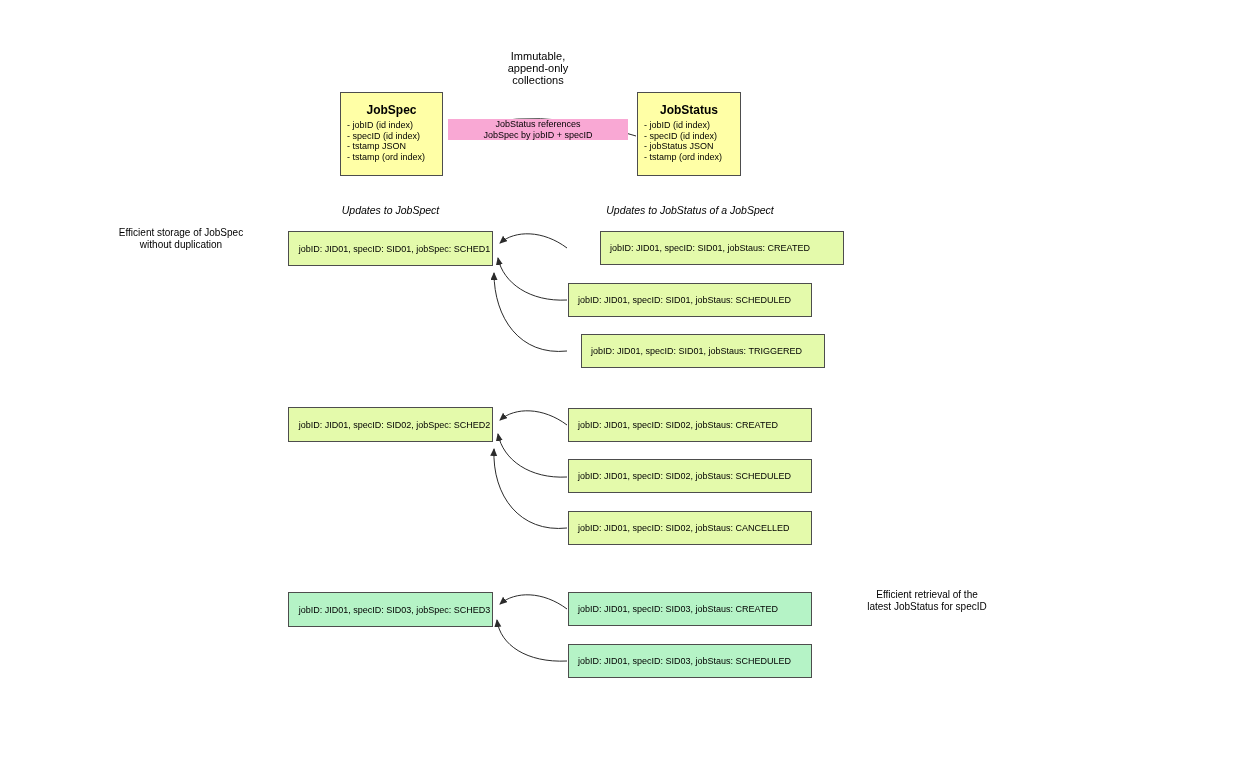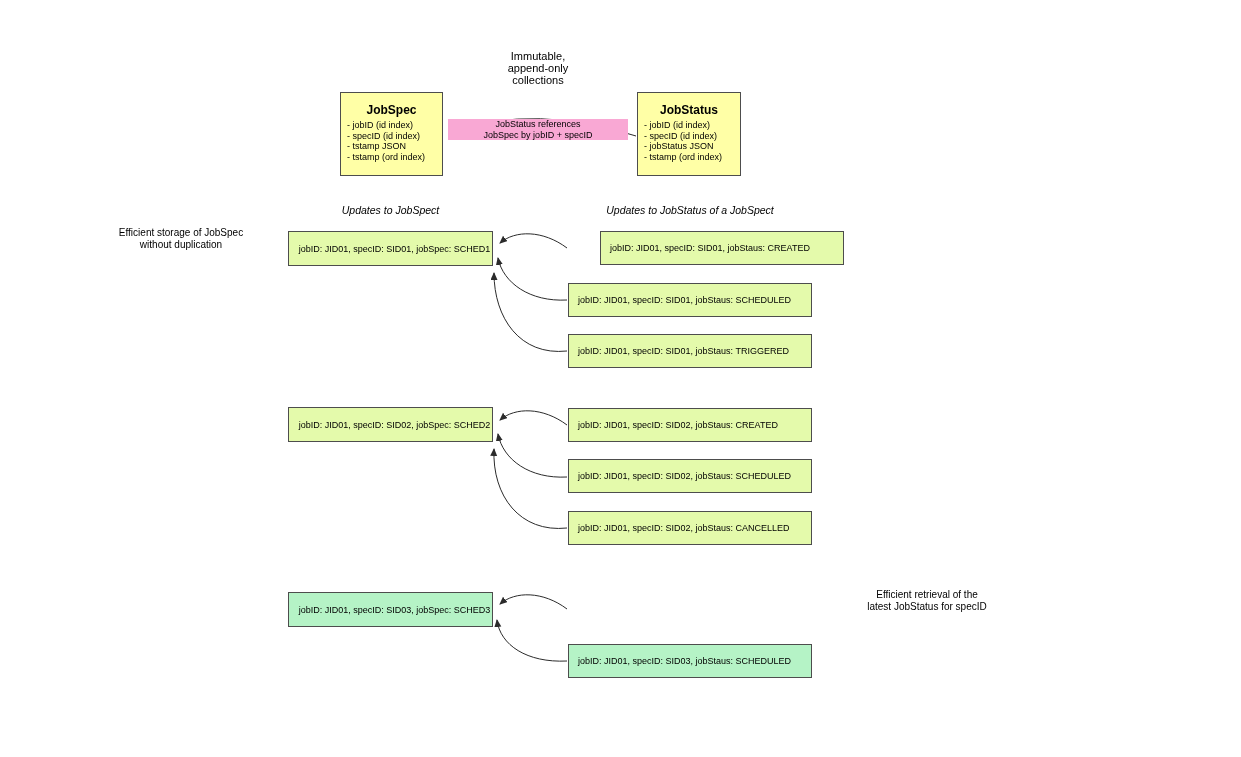--- a/index.html
+++ b/index.html
@@ -143,23 +143,24 @@
 
   <div class="arrow-label">JobStatus references
 JobSpec by jobID + specID</div>
 
   <div class="col-header" style="left:288px; top:204px; width:205px;font-style:italic;">Updates to JobSpect</div>
   <div class="col-header" style="left:568px; top:204px; width:244px;">Updates to JobStatus of a JobSpect</div>
 
   <div class="record spec-record" style="top:231px;">jobID: JID01, specID: SID01, jobSpec: SCHED1</div>
   <div class="record status-record" style="top:231px;margin-left:32px;">jobID: JID01, specID: SID01, jobStaus: CREATED</div>
   <div class="record status-record" style="top:283px;">jobID: JID01, specID: SID01, jobStaus: SCHEDULED</div>
-  <div class="record status-record" style="top:334px;">jobID: JID01, specID: SID01, jobStaus: TRIGGERED</div>
+  <div class="record status-record" style="top:334px;margin-left:13px;">jobID: JID01, specID: SID01, jobStaus: TRIGGERED</div>
 
   <div class="record spec-record" style="top:407px;">jobID: JID01, specID: SID02, jobSpec: SCHED2</div>
   <div class="record status-record" style="top:408px;">jobID: JID01, specID: SID02, jobStaus: CREATED</div>
   <div class="record status-record" style="top:459px;">jobID: JID01, specID: SID02, jobStaus: SCHEDULED</div>
   <div class="record status-record" style="top:511px;">jobID: JID01, specID: SID02, jobStaus: CANCELLED</div>
 
   <div class="record spec-record latest" style="top:592px;">jobID: JID01, specID: SID03, jobSpec: SCHED3</div>
+  <div class="record status-record latest" style="top:592px;">jobID: JID01, specID: SID03, jobStaus: CREATED</div>
   <div class="record status-record latest" style="top:644px;">jobID: JID01, specID: SID03, jobStaus: SCHEDULED</div>
 
 </div>
 
 </body></html>

